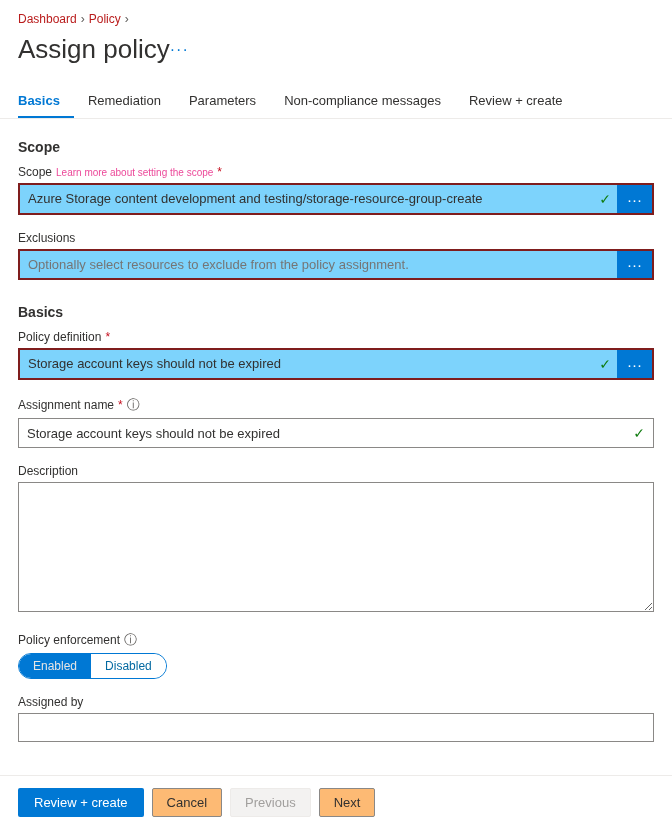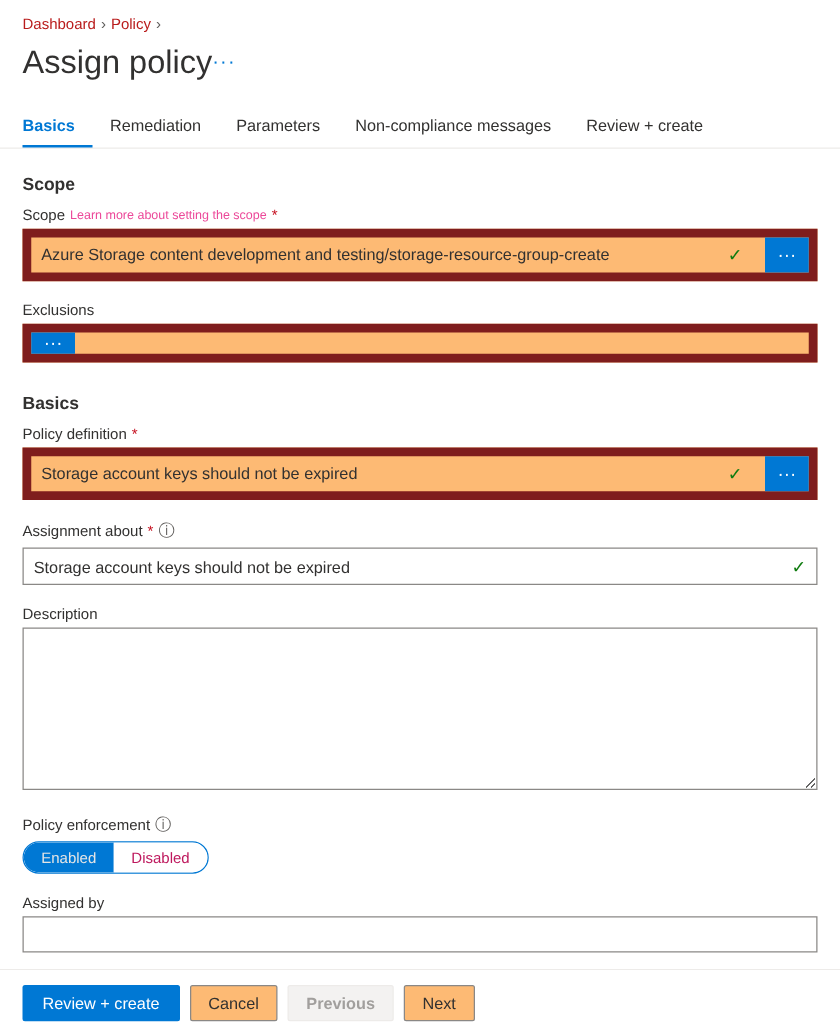--- a/index.html
+++ b/index.html
@@ -95,23 +95,22 @@
       font-size: 10px;
     }
     .field-label .info-icon {
       color: #605e5c;
       font-size: 13px;
       cursor: pointer;
     }
     .input-with-btn {
       display: flex;
       align-items: stretch;
-      border: 7px solid #7f1d1d;
-      background: #fdba74;
-      gap: 12px;
+      border: 2px solid #7f1d1d;
+      background: #7dd3fc;
     }
     .input-with-btn input,
     .input-with-btn .input-display {
       flex: 1;
       border: none;
       outline: none;
       padding: 6px 8px;
       font-size: 13px;
       color: #323130;
       background: transparent;
@@ -188,21 +187,21 @@
       border: 1.5px solid #0078d4;
       border-radius: 20px;
       overflow: hidden;
       width: fit-content;
     }
     .toggle-option {
       padding: 5px 14px;
       font-size: 12px;
       cursor: pointer;
       background: #fff;
-      color: #be185d;
+      color: #0369a1;
       border: none;
       font-family: inherit;
     }
     .toggle-option.active {
       background: #0078d4;
       color: #e5e5e5;
       border-radius: 20px 0 0 20px;
     }
     .toggle-option:not(.active) {
       border-radius: 0 20px 20px 0;
@@ -241,21 +240,20 @@
     }
     .btn-disabled {
       background: #f3f2f1;
       color: #a19f9d;
       border: 1px solid #edebe9;
       padding: 6px 14px;
       font-size: 13px;
       font-family: inherit;
       cursor: default;
       border-radius: 2px;
-      font-weight: bold;
     }
     .scope-section {}
     .assigned-by-section {
     }
   </style>
 </head>
 <body>
 
 <div class="breadcrumb">
   <a href="#">Dashboard</a>
@@ -293,20 +291,21 @@
         <span class="check-icon">✓</span>
         <button class="action-btn">···</button>
       </div>
     </div>
 
     <div class="field-group">
       <div class="field-label">
         <span>Exclusions</span>
       </div>
       <div class="input-with-btn">
+        <input type="text" class="input-display" placeholder="Optionally select resources to exclude from the policy assignment." style="">
         <button class="action-btn">···</button>
       </div>
     </div>
   </div>
 
   <div class="basics-section">
     <div class="section-title">Basics</div>
 
     <div class="field-group">
       <div class="field-label">
@@ -315,21 +314,21 @@
       </div>
       <div class="input-with-btn">
         <span class="input-display">Storage account keys should not be expired</span>
         <span class="check-icon">✓</span>
         <button class="action-btn">···</button>
       </div>
     </div>
 
     <div class="field-group">
       <div class="field-label">
-        <span>Assignment about</span>
+        <span>Assignment name</span>
         <span class="required">*</span>
         <span class="info-icon">ⓘ</span>
       </div>
       <div class="input-field-with-check">
         <input type="text" value="Storage account keys should not be expired" style="">
         <span class="check-icon">✓</span>
       </div>
     </div>
 
     <div class="field-group">

